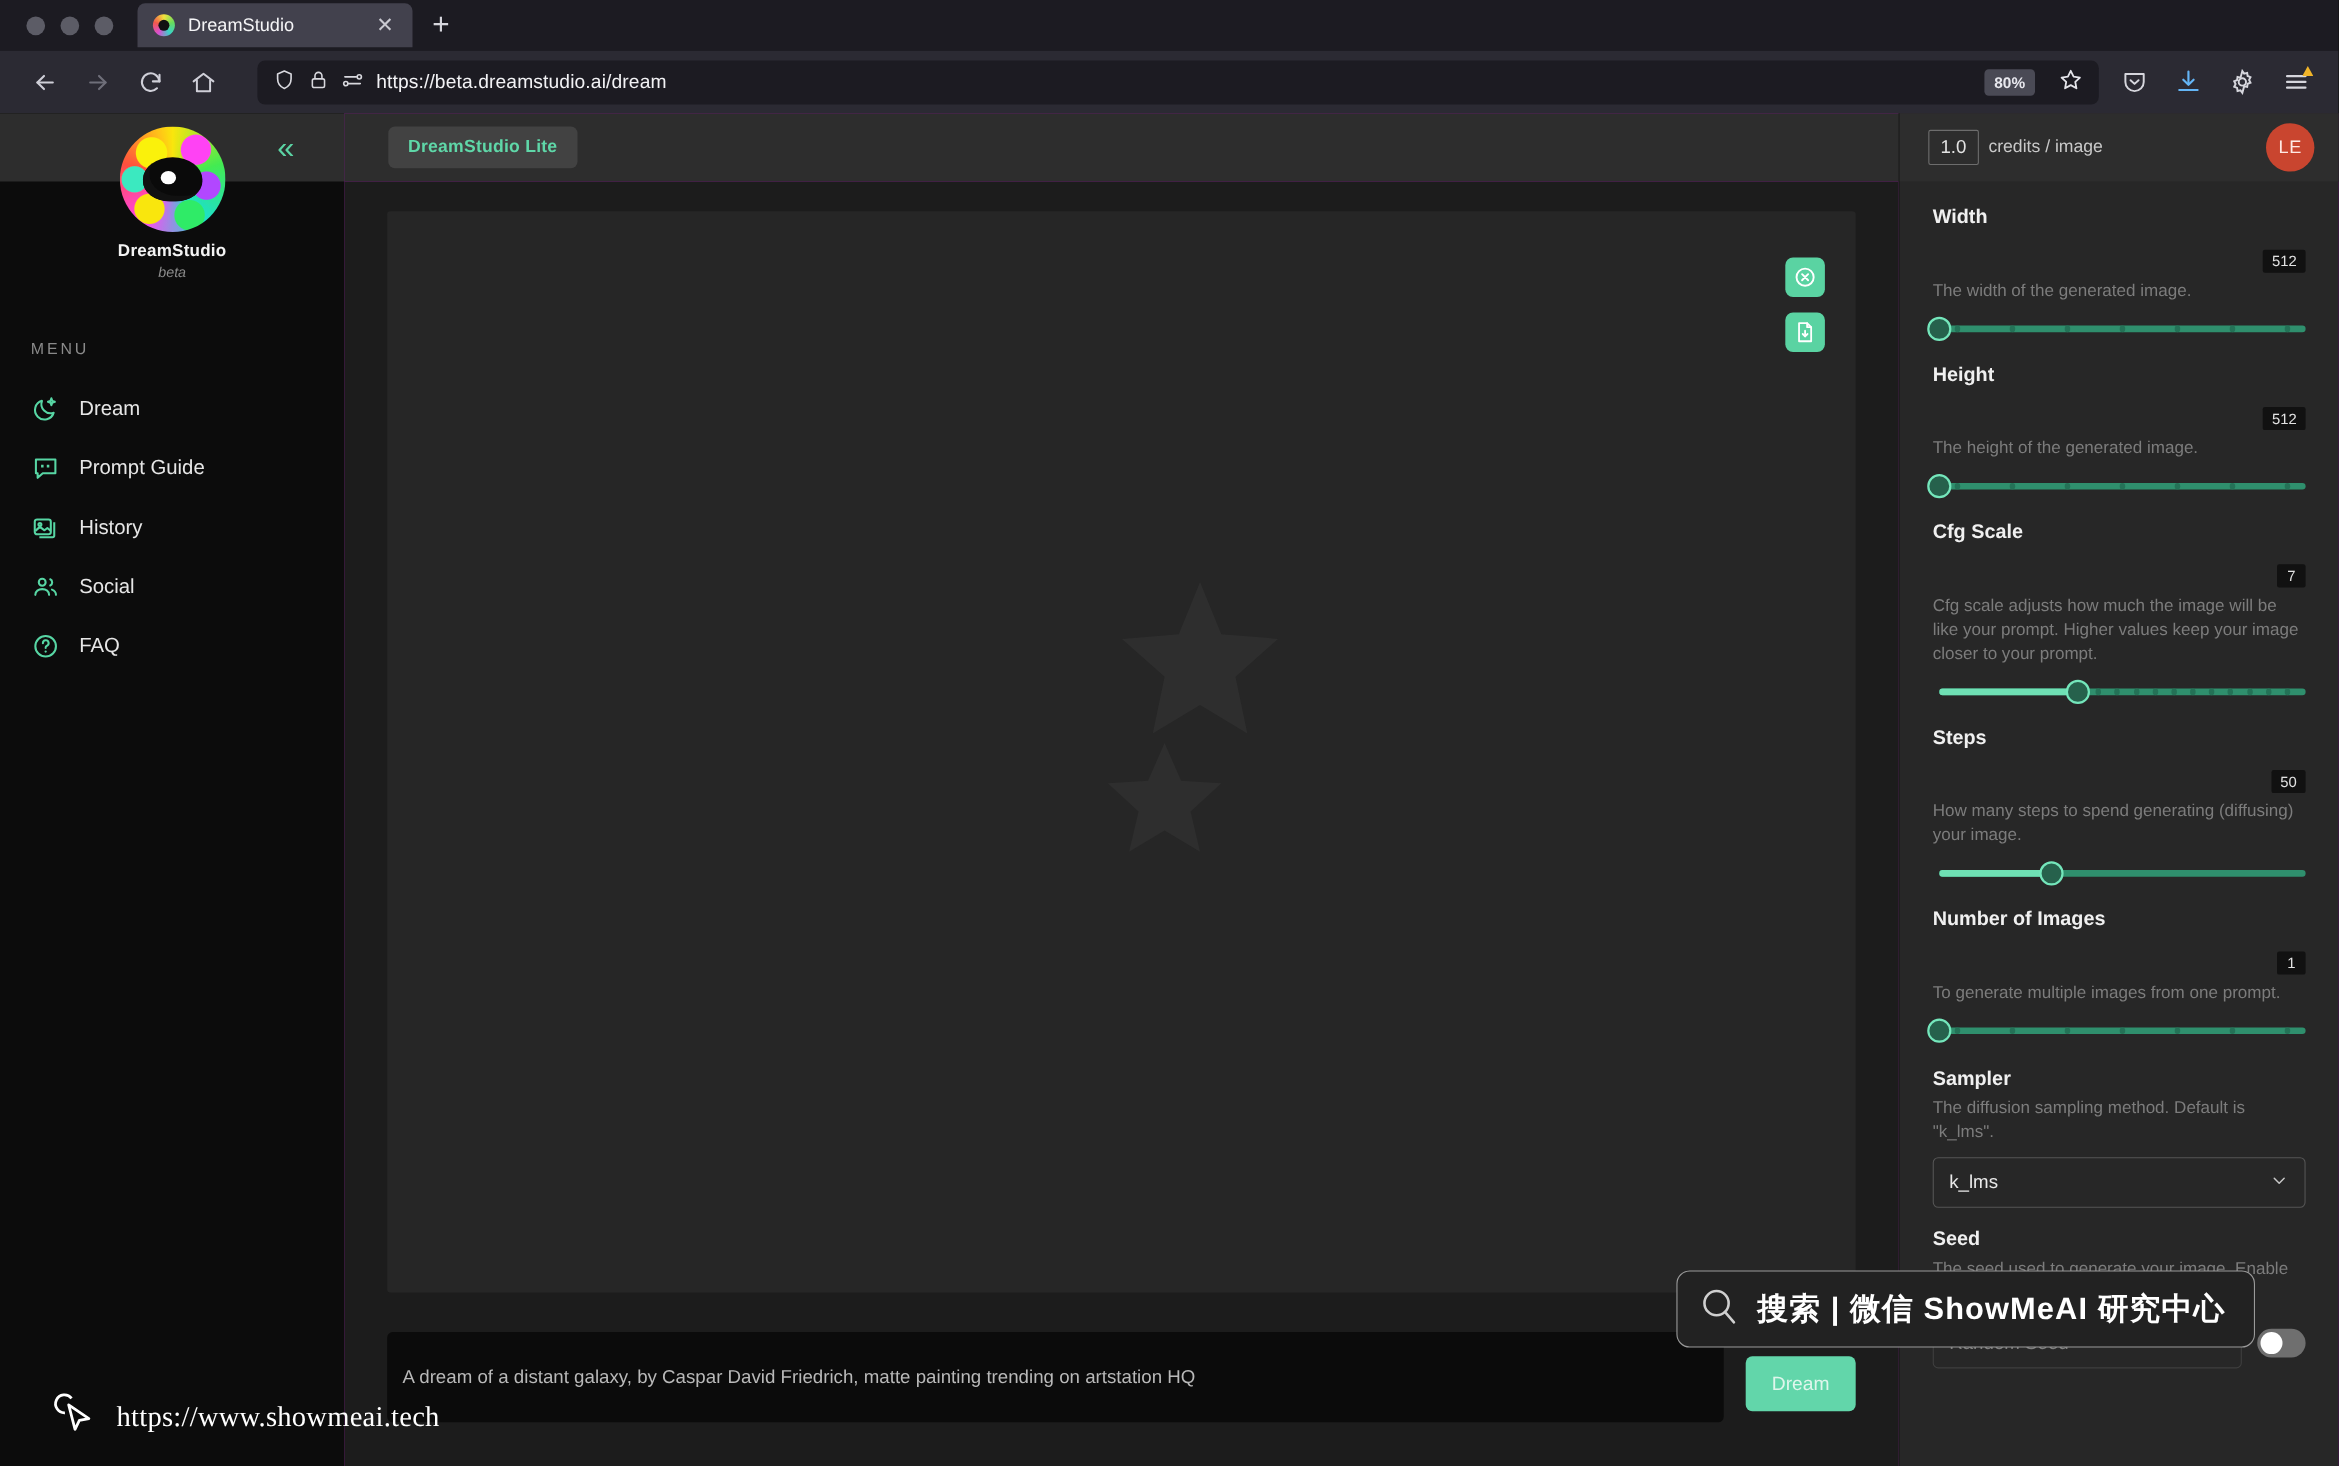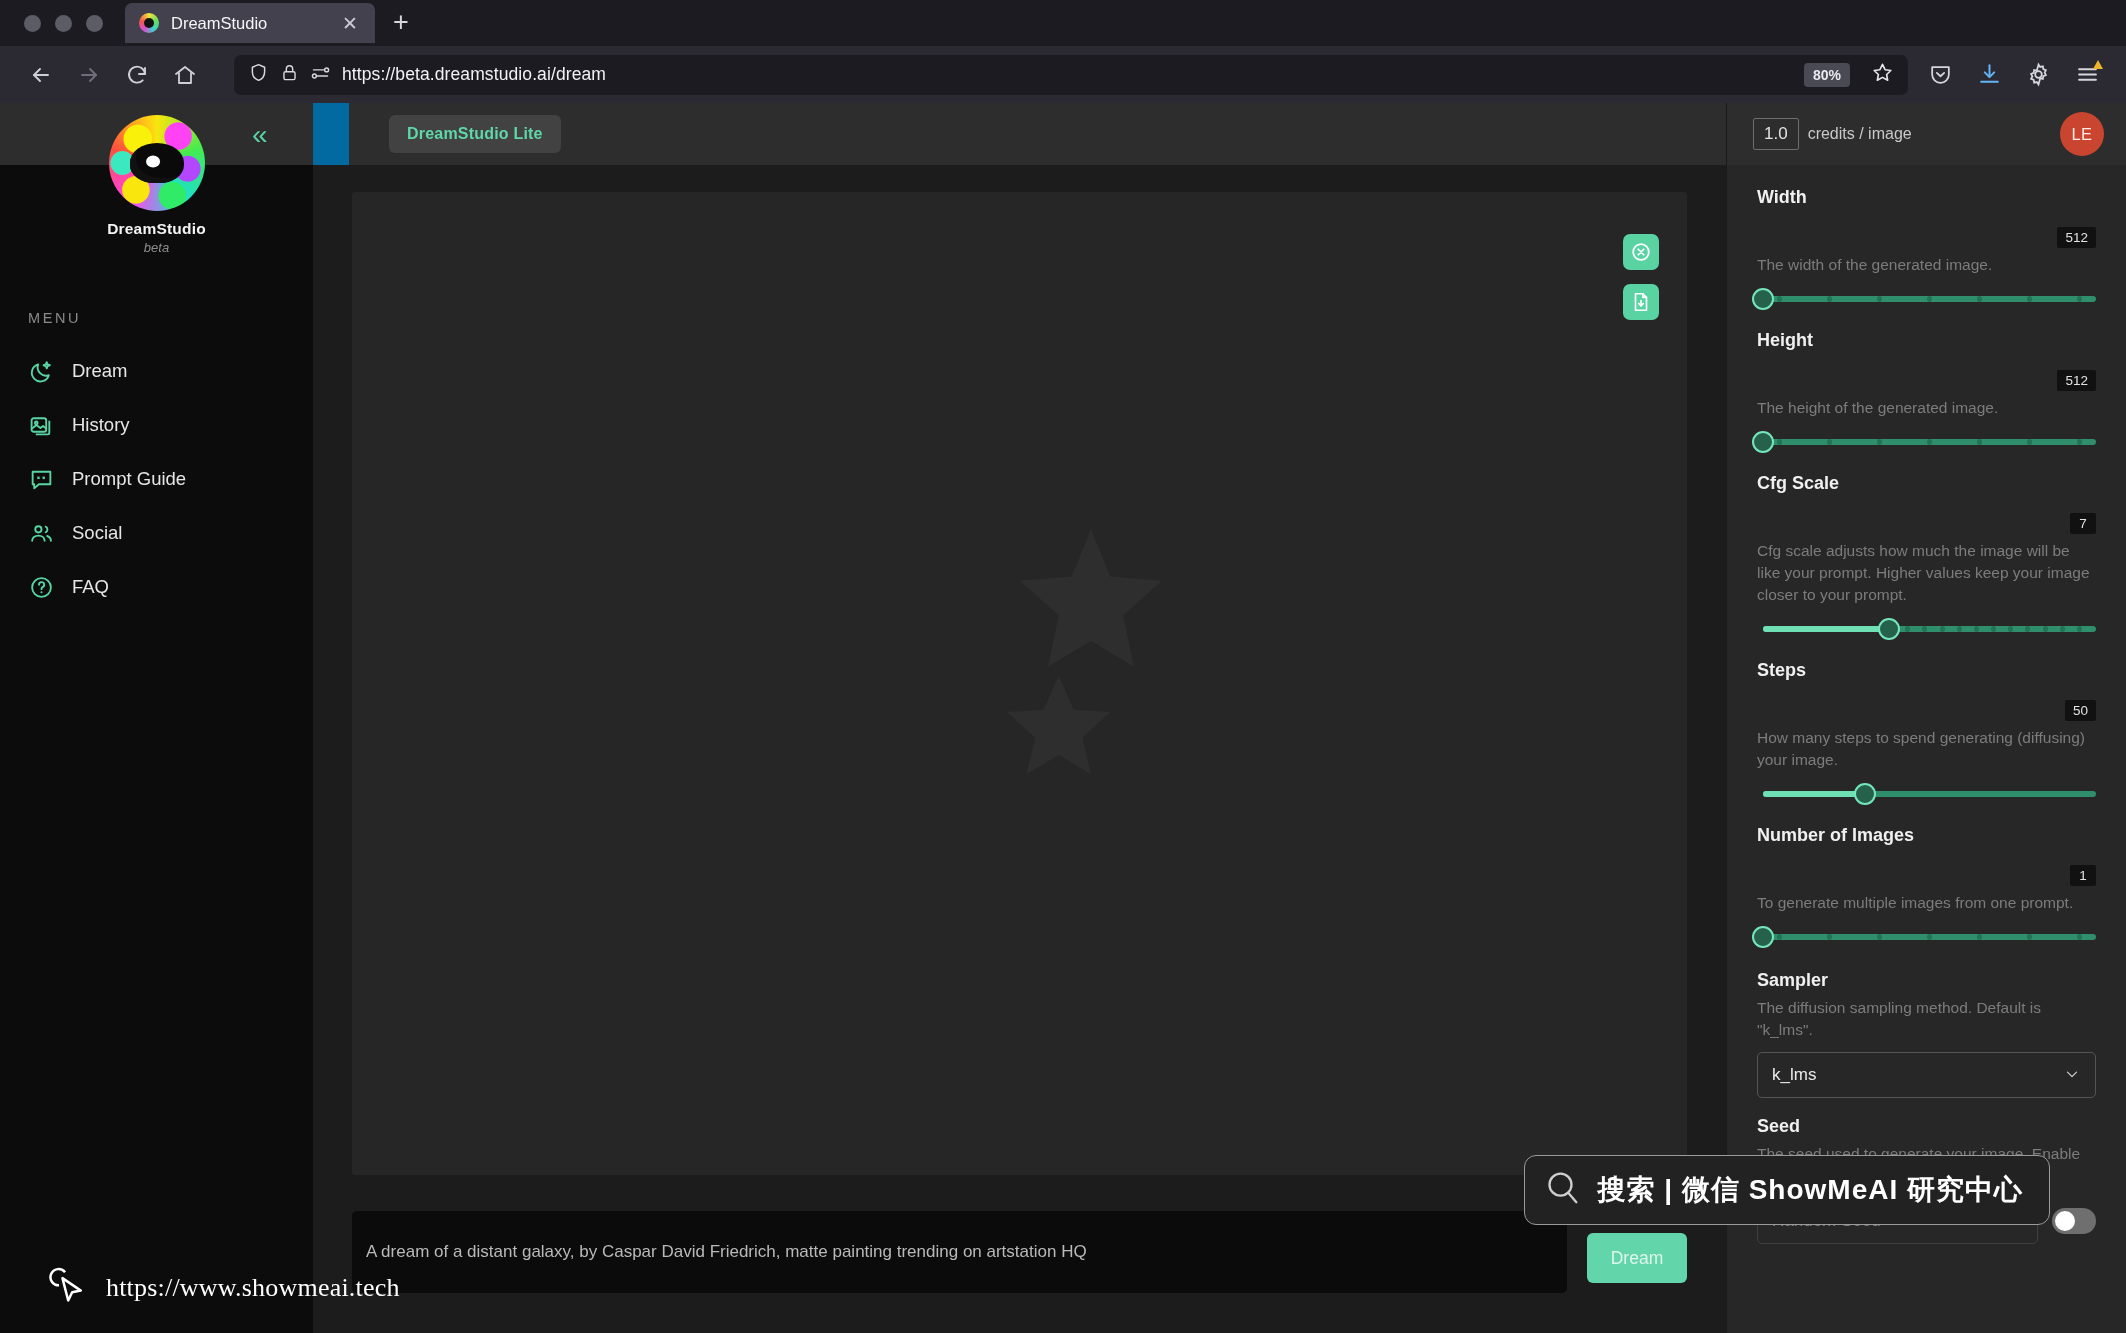--- a/index.html
+++ b/index.html
@@ -113,21 +113,21 @@
   .menu { margin-top: 18px; }
   .menu-item {
     display:flex; align-items:center; gap: 18px; height: 54px; padding-left: 28px;
     cursor:pointer;
   }
   .menu-item .mi-icon { width: 26px; height:26px; color:#57d6a4; display:flex; align-items:center; justify-content:center; flex:none;}
   .menu-item .mi-label { color:#e6e6e6; font-size: 18.5px; }
 
   
   .main {
-    position:absolute; left:313px; top:0; right:0; bottom:0; background:#0369a1;padding-left:36px;
+    position:absolute; left:313px; top:0; right:0; bottom:0; background:#a21caf;
   }
   .main-topbar {
     height: 62px; background:#2d2d2d; display:flex; align-items:center; padding-left: 40px;
     border-right: 1px solid #1a1a1a;
   }
   .lite-pill {
     background:#424242; color:#5fd7a8; font-size:16px; font-weight:700;
     padding: 10px 18px; border-radius: 6px; cursor:pointer; letter-spacing:.2px;
   }
 
@@ -354,44 +354,44 @@
 
       <div class="menu">
         <div class="menu-item">
           <span class="mi-icon">
             <svg width="25" height="25" viewBox="0 0 24 24" fill="none" stroke="currentColor" stroke-width="1.8" stroke-linejoin="round">
                 <path d="M19 15.5A8 8 0 0 1 8.8 5.2 8.3 8.3 0 1 0 19 15.5z"></path>
                 <path d="M17 3l.8 2.2L20 6l-2.2.8L17 9l-.8-2.2L14 6l2.2-.8z"></path>
               </svg>
           </span>
           <span class="mi-label">Dream</span>
+        </div>
+        <div class="menu-item">
+          <span class="mi-icon">
+            <svg width="25" height="25" viewBox="0 0 24 24" fill="none" stroke="currentColor" stroke-width="1.8" stroke-linejoin="round">
+                <path d="M3.5 4.5h17v12h-11l-4.5 4v-4h-1.5z"></path>
+                <path d="M8 9.2h2.2v2.4H8z" fill="currentColor" stroke="none"></path>
+                <path d="M13 9.2h2.2v2.4H13z" fill="currentColor" stroke="none"></path>
+              </svg>
+          </span>
+          <span class="mi-label">Prompt Guide</span>
         </div>
         <div class="menu-item">
           <span class="mi-icon">
             <svg width="25" height="25" viewBox="0 0 24 24" fill="none" stroke="currentColor" stroke-width="1.8" stroke-linejoin="round">
                 <rect x="2.5" y="5" width="14" height="13" rx="2"></rect>
                 <path d="M19.5 7.5V19a1.5 1.5 0 0 1-1.5 1.5H6.5"></path>
                 <circle cx="7" cy="9.5" r="1.3"></circle>
                 <path d="M3 15l4-3.5 4 3 2.5-2 3 2.5"></path>
               </svg>
           </span>
           <span class="mi-label">History</span>
         </div>
         <div class="menu-item">
           <span class="mi-icon">
-            <svg width="25" height="25" viewBox="0 0 24 24" fill="none" stroke="currentColor" stroke-width="1.8" stroke-linejoin="round">
-                <path d="M3.5 4.5h17v12h-11l-4.5 4v-4h-1.5z"></path>
-                <path d="M8 9.2h2.2v2.4H8z" fill="currentColor" stroke="none"></path>
-                <path d="M13 9.2h2.2v2.4H13z" fill="currentColor" stroke="none"></path>
-              </svg>
-          </span>
-          <span class="mi-label">Prompt Guide</span>
-        </div>
-        <div class="menu-item">
-          <span class="mi-icon">
             <svg width="25" height="25" viewBox="0 0 24 24" fill="none" stroke="currentColor" stroke-width="1.8" stroke-linecap="round" stroke-linejoin="round">
                 <circle cx="9" cy="8" r="3"></circle>
                 <path d="M3 19c0-3.2 2.7-5 6-5s6 1.8 6 5"></path>
                 <path d="M16 5.4a3 3 0 0 1 0 5.4"></path>
                 <path d="M17.5 14.4c2 .7 3.5 2.3 3.5 4.6"></path>
               </svg>
           </span>
           <span class="mi-label">Social</span>
         </div>
         <div class="menu-item">

